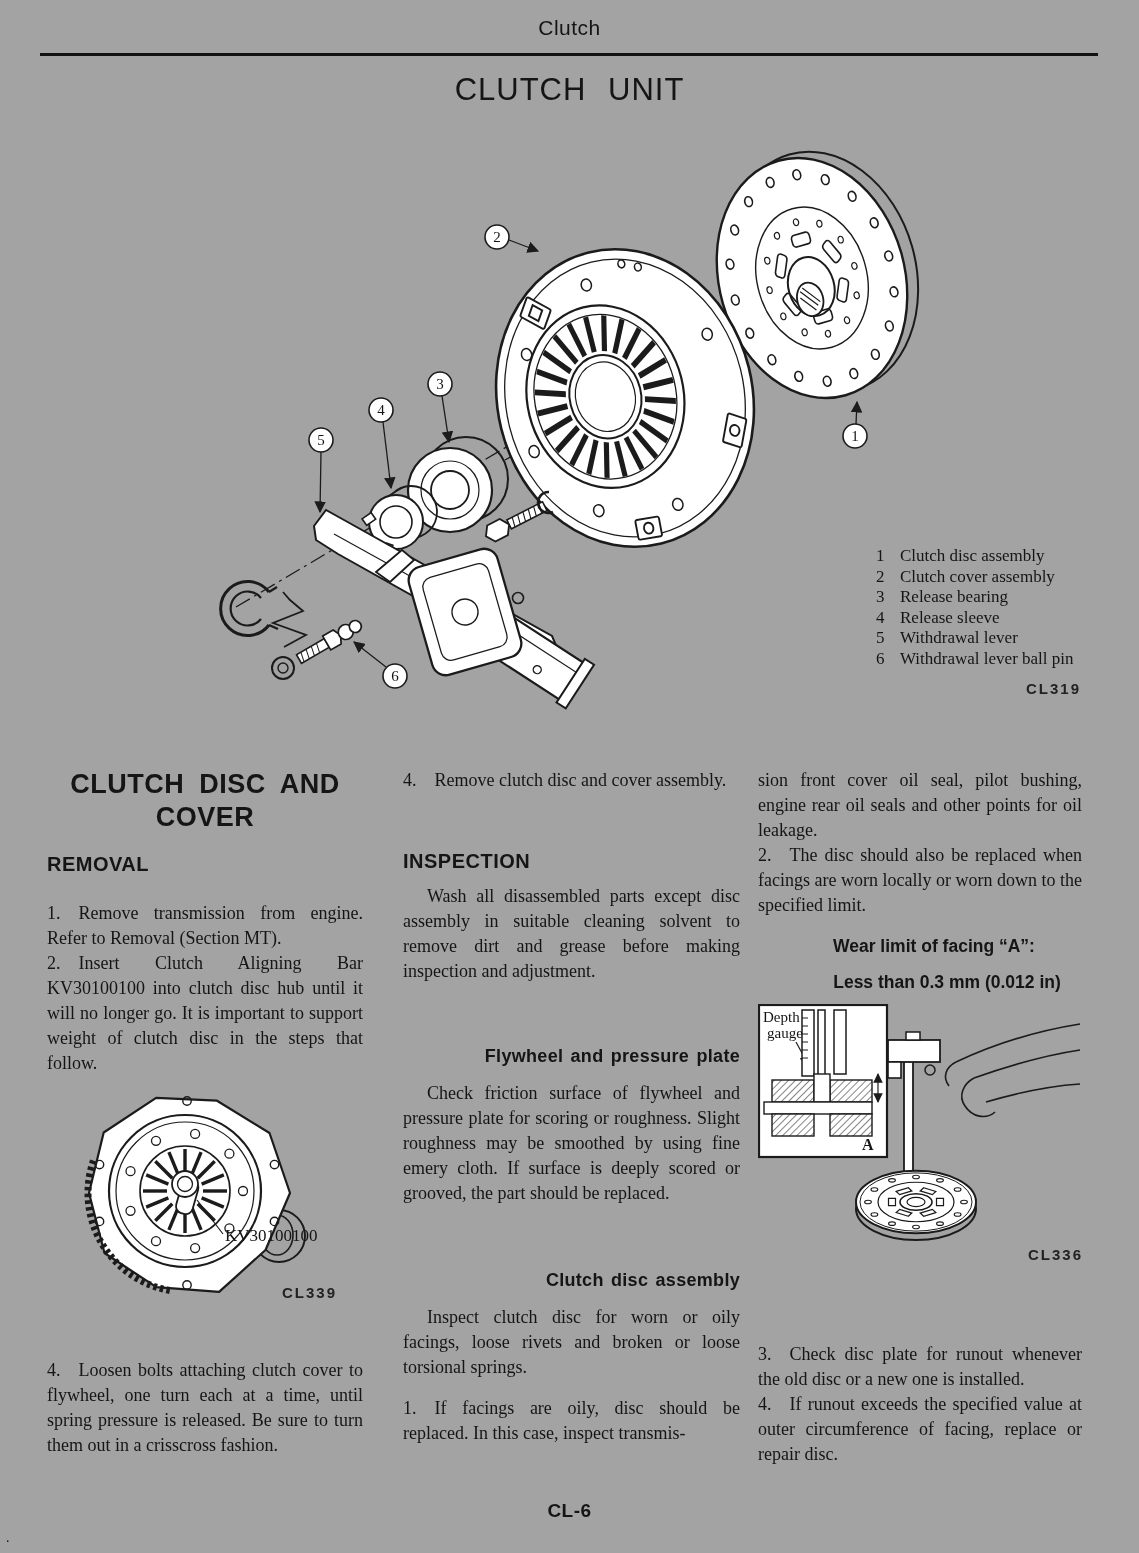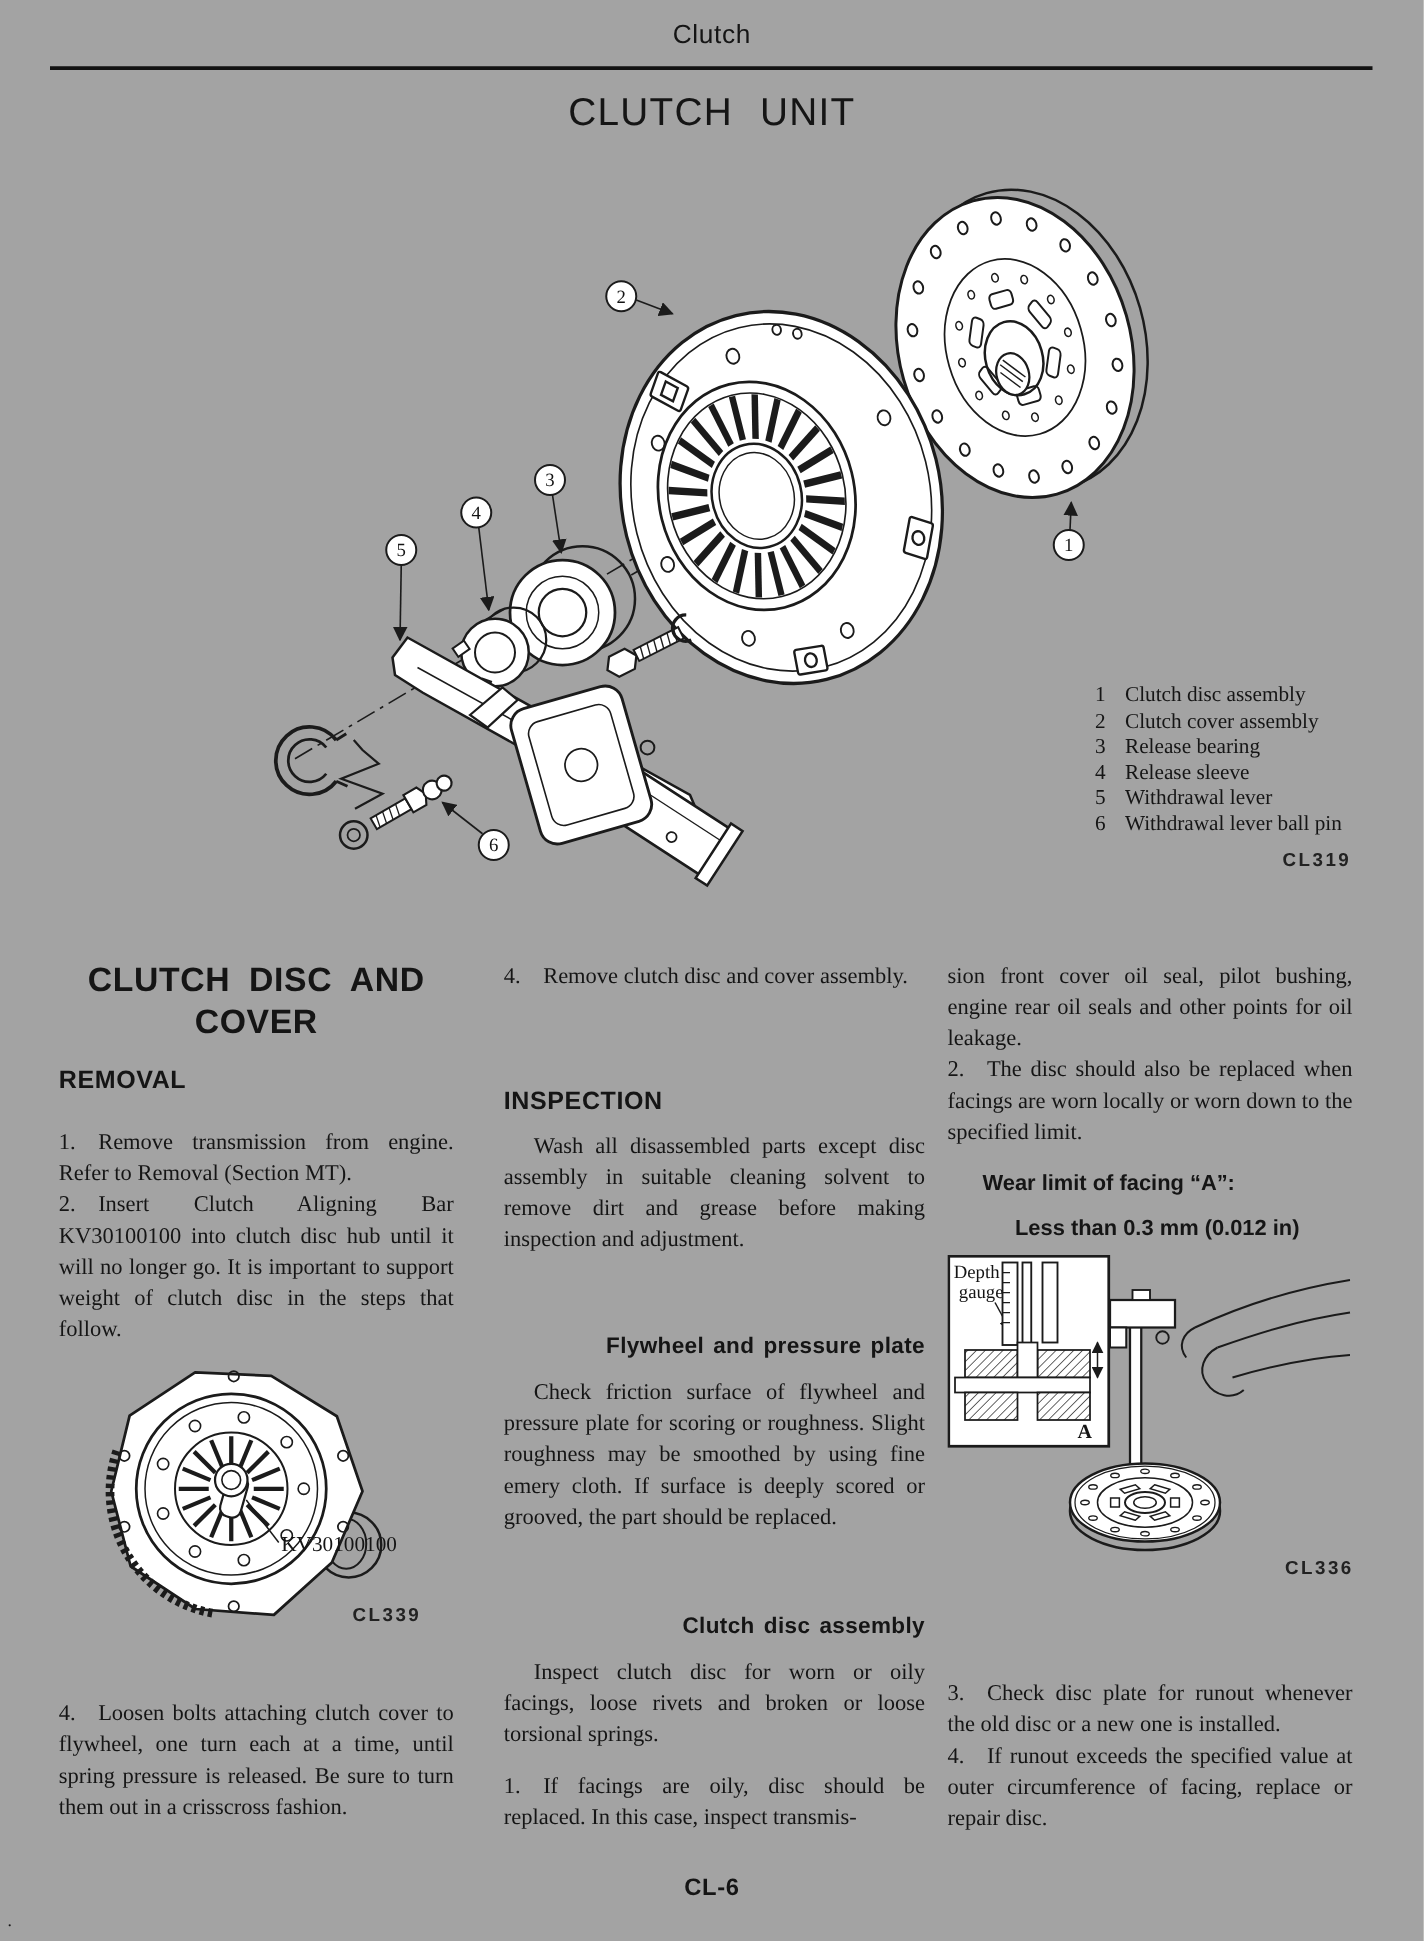--- a/index.html
+++ b/index.html
@@ -26,21 +26,21 @@
   .col-right{left:758px;width:324px;}
   .col p{margin:0;}
   h1.sec{font-family:"Liberation Sans", sans-serif;font-weight:bold;font-size:27px;
         line-height:33px;margin:0 0 0 0;letter-spacing:.5px;word-spacing:7px;text-align:center;}
   h2.sub{font-family:"Liberation Sans", sans-serif;font-weight:bold;font-size:20px;
         margin:0;letter-spacing:.5px;text-align:left;}
   h3.minor{font-family:"Liberation Sans", sans-serif;font-weight:bold;font-size:18px;
         margin:0;letter-spacing:.3px;word-spacing:2px;text-align:right;}
   .indent{text-indent:24px;}
   .spec{font-family:"Liberation Sans", sans-serif;font-weight:bold;font-size:17.5px;
-        line-height:24px;margin-top:16px;text-align:left;}
+        line-height:24px;margin-top:16px;text-align:center;}
   .spec .l1{padding-left:28px;}
   .spec .l2{padding-left:54px;margin-top:12px;}
   figure{margin:0;position:relative;}
   .figcode{position:absolute;font-family:"Liberation Sans", sans-serif;font-weight:bold;
         font-size:15px;letter-spacing:2px;color:#222;}
   .footer{position:absolute;top:1500px;left:0;width:100%;text-align:center;
         font-family:"Liberation Sans", sans-serif;font-weight:bold;font-size:19px;letter-spacing:.5px;}
   .artifact{position:absolute;top:1530px;left:6px;font-size:14px;}
   svg .ln{stroke:#1b1b1b;fill:none;}
   svg text{font-family:"Liberation Serif", serif;fill:#141414;}
@@ -379,21 +379,21 @@
         <text x="178" y="153" font-size="17">KV30100100</text>
       </svg>
       <span class="figcode" style="left:235px;top:192px;">CL339</span>
     </figure>
 
     <p style="margin-top:38px;">4. Loosen bolts attaching clutch cover to flywheel, one turn each at a time, until spring pressure is released. Be sure to turn them out in a crisscross fashion.</p>
   </div>
 
   <div class="col col-mid">
     <p>4. Remove clutch disc and cover assembly.</p>
-    <h2 class="sub" style="margin-top:76px;">INSPECTION</h2>
+    <h2 class="sub" style="margin-top:56px;">INSPECTION</h2>
     <p class="indent" style="margin-top:10px;">Wash all disassembled parts except disc assembly in suitable cleaning solvent to remove dirt and grease before making inspection and adjustment.</p>
     <h3 class="minor" style="margin-top:60px;">Flywheel and pressure plate</h3>
     <p class="indent" style="margin-top:12px;">Check friction surface of flywheel and pressure plate for scoring or roughness. Slight roughness may be smoothed by using fine emery cloth. If surface is deeply scored or grooved, the part should be replaced.</p>
     <h3 class="minor" style="margin-top:62px;">Clutch disc assembly</h3>
     <p class="indent" style="margin-top:12px;">Inspect clutch disc for worn or oily facings, loose rivets and broken or loose torsional springs.</p>
     <p style="margin-top:16px;">1. If facings are oily, disc should be replaced. In this case, inspect transmis-</p>
   </div>
 
   <div class="col col-right">
     <p>sion front cover oil seal, pilot bushing, engine rear oil seals and other points for oil leakage.</p>

